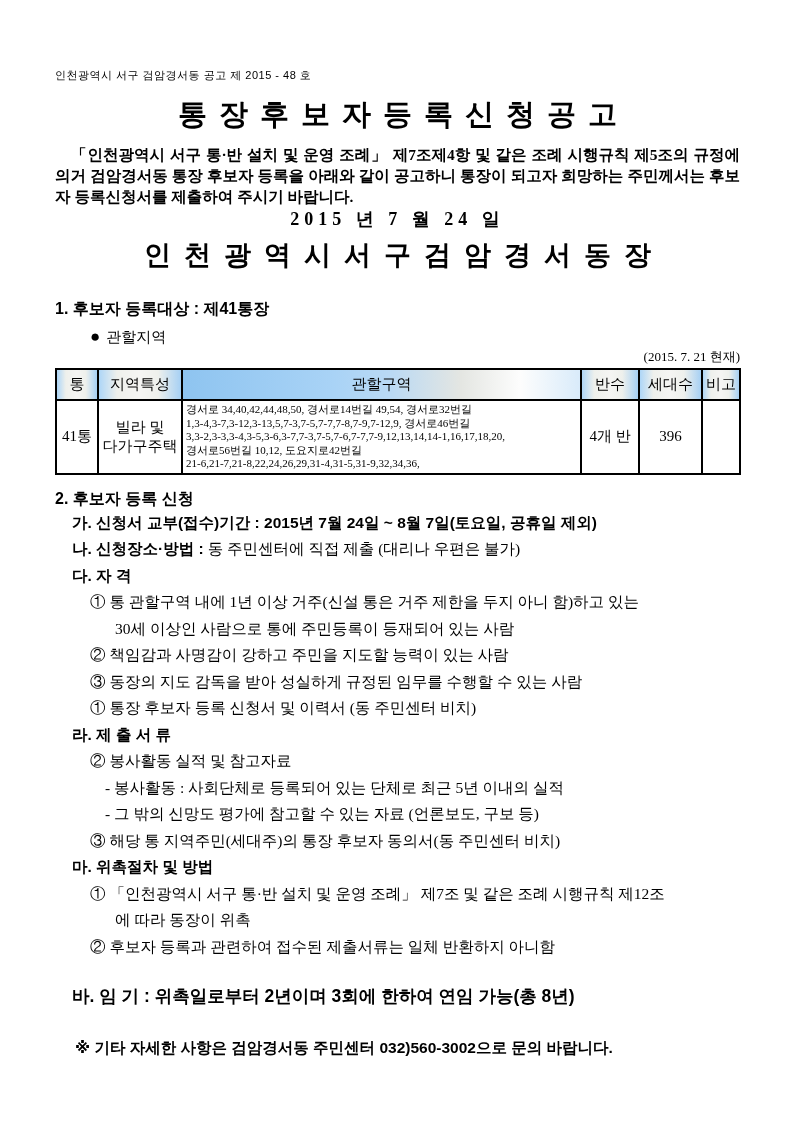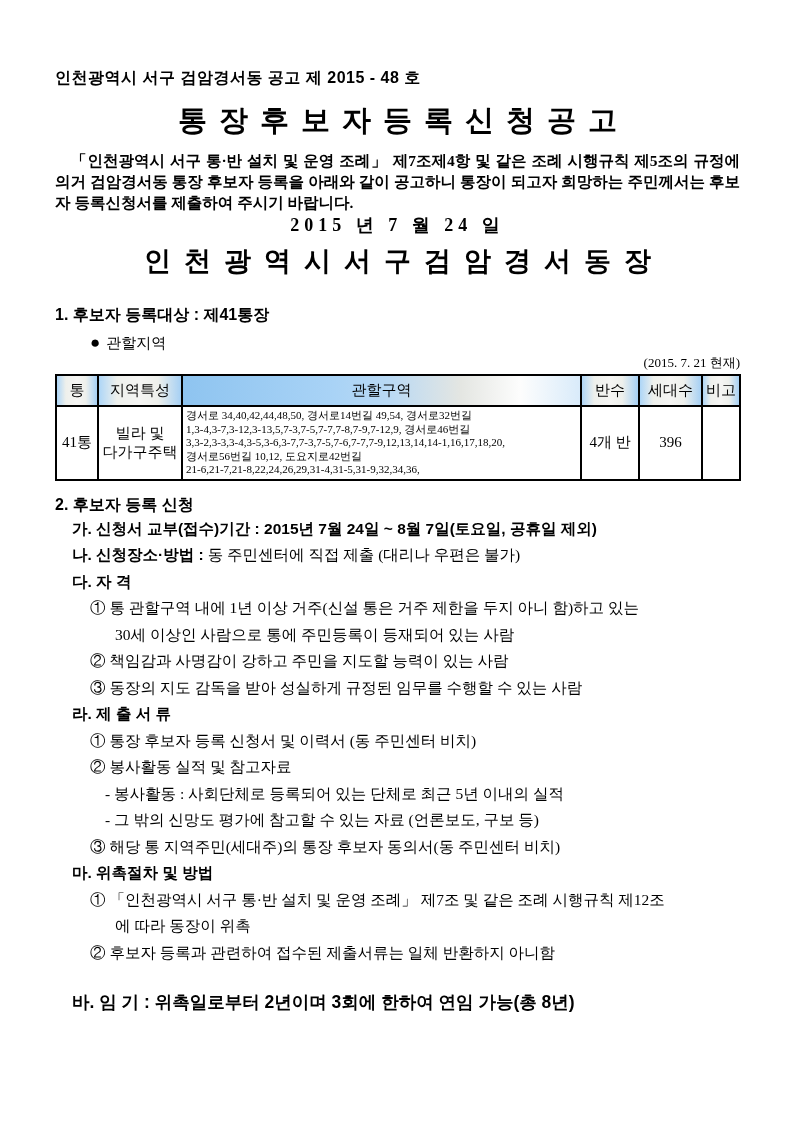--- a/index.html
+++ b/index.html
@@ -11,21 +11,21 @@
     margin: 0 auto;
     background: #ffffff;
     font-family: "Liberation Serif", "DejaVu Serif", serif;
     color: #000;
     overflow: hidden;
   }
   .content { padding: 68px 54px 0 55px; }
 
   .notice-no {
     font-family: "Liberation Sans", "DejaVu Sans", sans-serif;
-    font-size: 16px; font-weight: bold; letter-spacing: 0.5px;
+    font-size: 11px; font-weight: normal; letter-spacing: 0.5px;
   }
   .main-title {
     margin-top: 12px;
     text-align: center;
     font-size: 29px; font-weight: bold;
     letter-spacing: 12px; text-indent: 12px;
   }
   .intro {
     margin-top: 9px;
     font-size: 15.5px; font-weight: bold; line-height: 21px;
@@ -184,30 +184,31 @@
         <span class="lbl">나. 신청장소·방법 :</span>
         <span>동 주민센터에 직접 제출 (대리나 우편은 불가)</span>
       </div>
 
       <div class="ln ind1 lbl">다. 자    격</div>
       <div class="ln ind2">① 통 관할구역 내에 1년 이상 거주(신설 통은 거주 제한을 두지 아니 함)하고 있는</div>
       <div class="ln ind3">30세 이상인 사람으로 통에 주민등록이 등재되어 있는 사람</div>
       <div class="ln ind2">② 책임감과 사명감이 강하고 주민을 지도할 능력이 있는 사람</div>
       <div class="ln ind2">③ 동장의 지도 감독을 받아 성실하게 규정된 임무를 수행할 수 있는 사람</div>
 
+      <div class="ln ind2">① 통장 후보자 등록 신청서 및 이력서 (동 주민센터 비치)</div>
       <div class="ln ind1 lbl">라. 제 출 서 류</div>
-      <div class="ln ind2">① 통장 후보자 등록 신청서 및 이력서 (동 주민센터 비치)</div>
       <div class="ln ind2">② 봉사활동 실적 및 참고자료</div>
       <div class="ln ind2d">- 봉사활동 : 사회단체로 등록되어 있는 단체로 최근 5년 이내의 실적</div>
       <div class="ln ind2d">- 그 밖의 신망도 평가에 참고할 수 있는 자료 (언론보도, 구보 등)</div>
       <div class="ln ind2">③ 해당 통 지역주민(세대주)의 통장 후보자 동의서(동 주민센터 비치)</div>
 
       <div class="ln ind1 lbl">마. 위촉절차 및 방법</div>
       <div class="ln ind2">① 「인천광역시 서구 통·반 설치 및 운영 조례」 제7조 및 같은 조례 시행규칙 제12조</div>
       <div class="ln ind3">에 따라 동장이 위촉</div>
       <div class="ln ind2">② 후보자 등록과 관련하여 접수된 제출서류는 일체 반환하지 아니함</div>
 
       <div class="ba-line">바. 임  기 : 위촉일로부터 2년이며 3회에 한하여 연임 가능(총 8년)</div>
 
+      <div class="etc-line">※ 기타 자세한 사항은 검암경서동 주민센터 032)560-3002으로 문의 바랍니다.</div>
     </div>
 
   </div>
 </div>
 
 </body></html>

